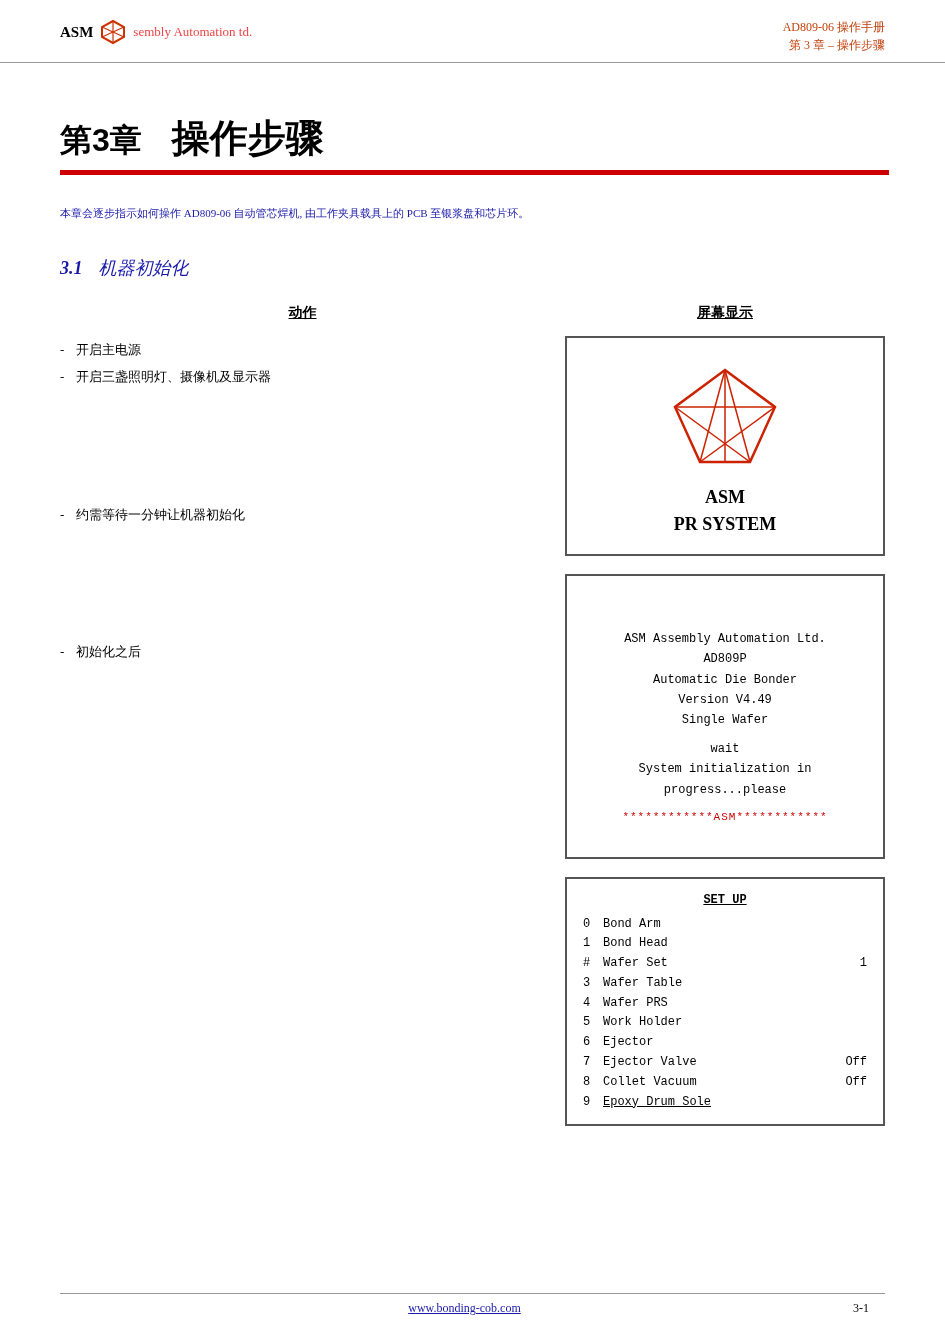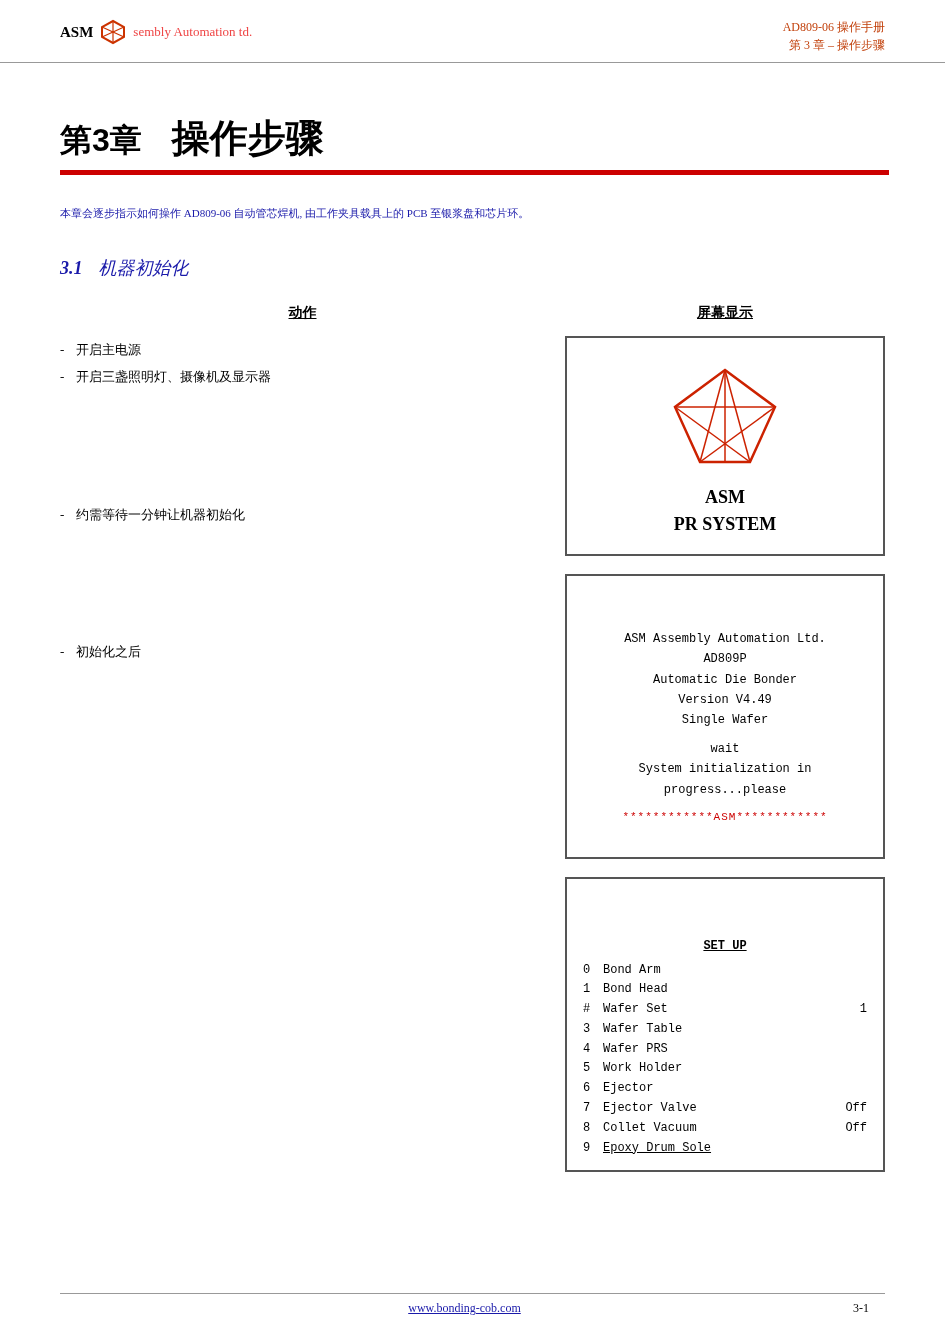--- a/index.html
+++ b/index.html
@@ -181,25 +181,24 @@
       margin-top: 23px;
     }
     .init-box .blink-line {
       color: #cc0000;
       letter-spacing: 1px;
       font-size: 11px;
     }
 
     
     .setup-box {
-      padding: 26px 16px 12px 16px;
+      padding: 12px 16px 12px 16px;
       font-size: 12px;
       font-family: "Courier New", monospace;
       line-height: 1.65;
-      margin-top: 32px;
     }
     .setup-title {
       text-align: center;
       font-weight: bold;
       margin-bottom: 4px;
       text-decoration: underline;
     }
     .setup-row {
       display: flex;
       gap: 4px;

